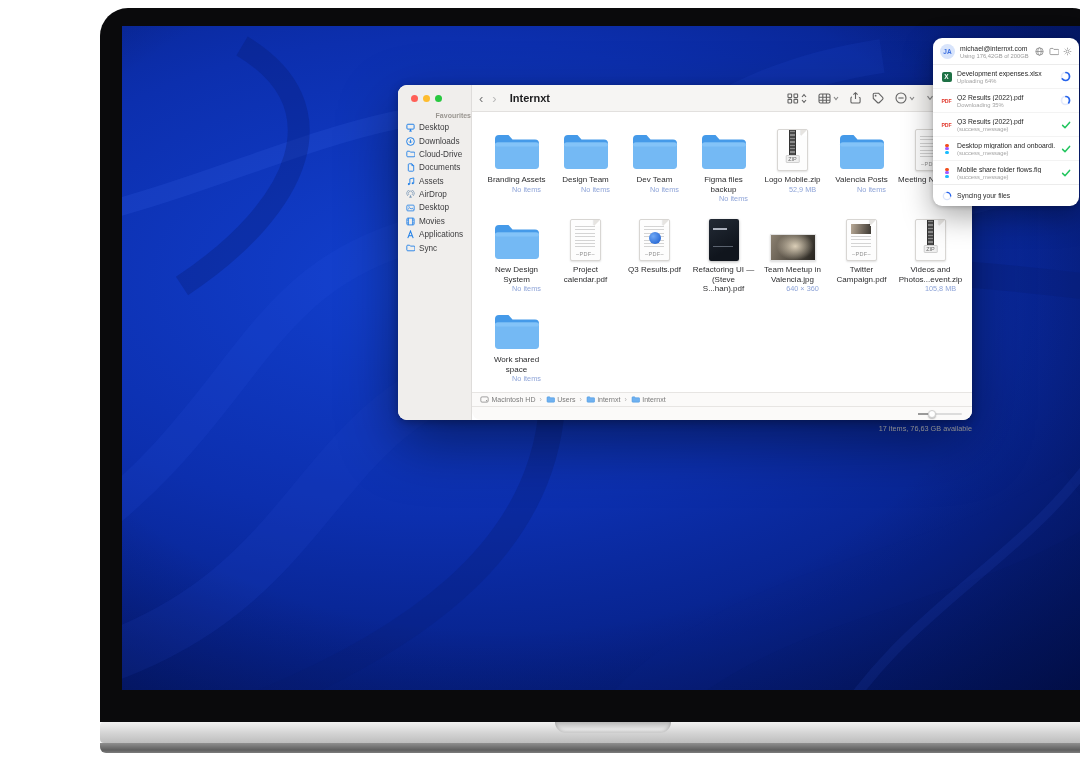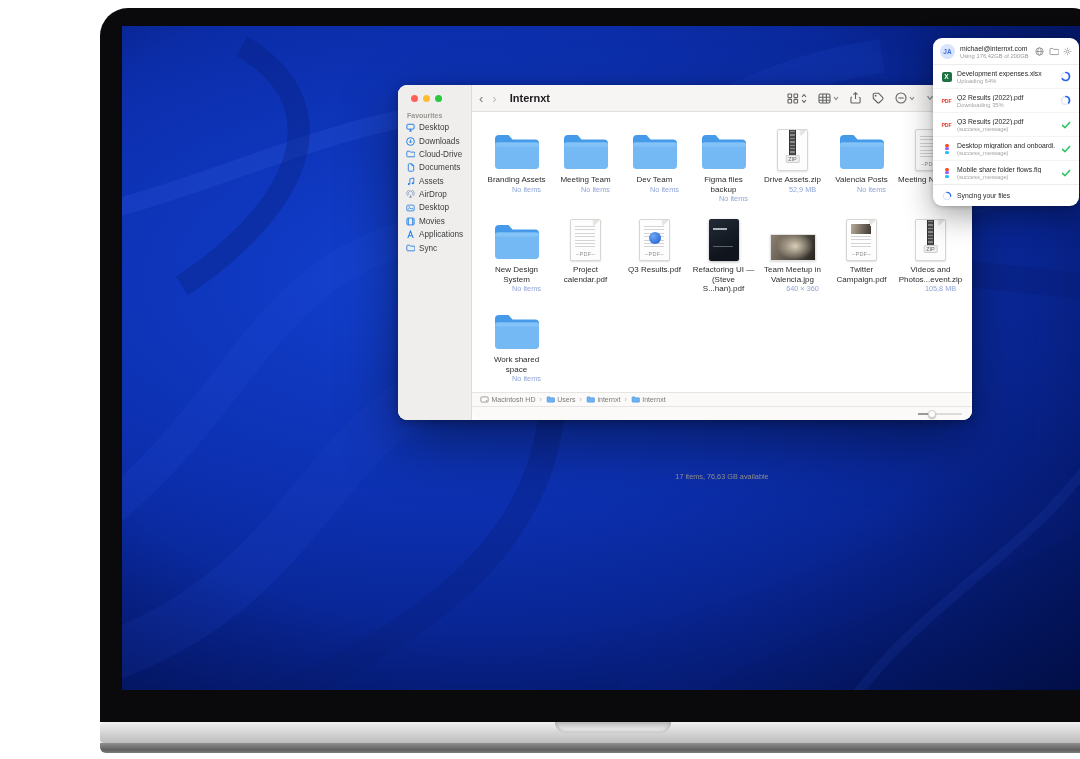--- a/index.html
+++ b/index.html
@@ -19,21 +19,21 @@
   .laptop-notch { position:absolute; left:455px; top:0; width:116px; height:11px;
     background:linear-gradient(#b9b9b9, #e9e9e9 70%, #f4f4f4); border-radius:0 0 12px 12px;
     box-shadow:inset 0 -2px 3px rgba(0,0,0,.18); }
   .laptop-bottom { position:absolute; left:100px; top:743px; width:980px; height:10px;
     background:linear-gradient(#8f8f8f, #5f5f5f 70%, #7d7d7d); border-radius:0 0 0 6px; }
 
   
   .finder { position:absolute; left:398px; top:85px; width:574px; height:335px;
     background:#ffffff; border-radius:9px; box-shadow:0 22px 60px rgba(0,0,0,.45), 0 2px 10px rgba(0,0,0,.3); }
   .sidebar { position:absolute; left:0; top:0; bottom:0; width:74px;
-    background:#f0eeec; border-right:1px solid #dedcda; border-radius:9px 0 0 9px; }
+    background:#f0eeec; border-right:1px solid #dedcda; border-radius:9px 0 0 9px;text-align:right; }
   .traffic { position:absolute; left:13px; top:10px; display:flex; gap:5px; }
   .traffic i { width:7px; height:7px; border-radius:50%; display:block; }
   .t-close{ background:#ff5f57; } .t-min{ background:#febc2e; } .t-zoom{ background:#28c840; }
   .sb-section { margin:27px 0 2px 9px; font-size:7px; color:#9a9691; font-weight:bold; }
   .sb-item { display:flex; align-items:center; gap:4px; padding:2.2px 4px 2.2px 8px;
     font-size:8.2px; color:#3c3c3e; cursor:default; }
   .sb-item .ic { width:9px; height:9px; flex:0 0 9px; display:flex; align-items:center; justify-content:center; }
   .sb-item .ic svg { display:block; }
 
   .main { position:absolute; left:74px; top:0; right:0; bottom:0; }
@@ -85,21 +85,21 @@
       radial-gradient(60% 80% at 55% 45%, rgba(233,220,196,.9), rgba(233,220,196,0) 70%),
       linear-gradient(115deg,#8d8272,#5d564b 45%,#3a362f 80%,#26231e); }
 
   .pathbar { position:absolute; left:0; right:0; bottom:14px; height:14px; background:#fbfaf9;
     border-top:1px solid #e7e5e3; display:flex; align-items:center; padding-left:8px; gap:3px;
     font-size:7px; color:#7a7a7a; }
   .pathbar .crumb { display:flex; align-items:center; gap:2.5px; }
   .pathbar .sep { color:#b0b0b0; font-size:7px; margin:0 1px; }
   .statusbar { position:absolute; left:0; right:0; bottom:0; height:14px; background:#fbfaf9;
     border-top:1px solid #e7e5e3; border-radius:0 0 9px 9px; font-size:7.3px; color:#8d8d8d; }
-  .statusbar .summary { position:absolute; left:0; right:0; top:17px; text-align:center;margin-top:48px; }
+  .statusbar .summary { position:absolute; left:0; right:0; top:17px; text-align:right; }
   .size-slider { position:absolute; right:10px; top:6px; width:44px; height:1.6px; background:#dcdcdc; border-radius:1px; }
   .size-slider .fill { position:absolute; left:0; top:0; height:100%; width:12px; background:#9a9a9a; }
   .size-slider .knob { position:absolute; left:10px; top:-3.2px; width:8px; height:8px; border-radius:50%;
     background:#fff; border:1px solid #cfcfcf; box-shadow:0 1px 1.5px rgba(0,0,0,.25); }
 
   
   .sync-popup { position:absolute; left:933px; top:38px; width:146px; background:#fff;
     border-radius:9px; box-shadow:0 10px 30px rgba(0,0,0,.35), 0 1px 4px rgba(0,0,0,.2); z-index:10; }
   .sp-header { display:flex; align-items:center; padding:6px 7px 5px 7px; gap:5px;
     border-bottom:1px solid #ececec; }
@@ -337,21 +337,21 @@
     <div class="sub">No items</div>
           </div>
           <div class="cell">
             <div class="art">
               <svg class="folder-svg" viewBox="0 0 48 38">
   <path d="M2 6 a4 4 0 0 1 4-4 h9.5 l4 4.5 H42 a4 4 0 0 1 4 4 v3 H2 Z" fill="#459ae9"></path>
   <rect x="2" y="9.5" width="44" height="26.5" rx="3.4" fill="#74b9f4"></rect>
   <rect x="2" y="9.5" width="44" height="4" rx="2" fill="#83c3f8"></rect>
 </svg>
             </div>
-    <div class="label">Meeting Team</div>
+    <div class="label">Design Team</div>
     <div class="sub">No items</div>
           </div>
           <div class="cell">
             <div class="art">
               <svg class="folder-svg" viewBox="0 0 48 38">
   <path d="M2 6 a4 4 0 0 1 4-4 h9.5 l4 4.5 H42 a4 4 0 0 1 4 4 v3 H2 Z" fill="#459ae9"></path>
   <rect x="2" y="9.5" width="44" height="26.5" rx="3.4" fill="#74b9f4"></rect>
   <rect x="2" y="9.5" width="44" height="4" rx="2" fill="#83c3f8"></rect>
 </svg>
             </div>
@@ -369,21 +369,21 @@
     <div class="label">Figma files backup</div>
     <div class="sub">No items</div>
           </div>
           <div class="cell">
             <div class="art">
               <div class="doc zipdoc">
                 <div class="zipper"></div>
                 <div class="zip-tag">ZIP</div>
               </div>
             </div>
-    <div class="label">Drive Assets.zip</div>
+    <div class="label">Logo Mobile.zip</div>
     <div class="sub">52,9 MB</div>
           </div>
           <div class="cell">
             <div class="art">
               <svg class="folder-svg" viewBox="0 0 48 38">
   <path d="M2 6 a4 4 0 0 1 4-4 h9.5 l4 4.5 H42 a4 4 0 0 1 4 4 v3 H2 Z" fill="#459ae9"></path>
   <rect x="2" y="9.5" width="44" height="26.5" rx="3.4" fill="#74b9f4"></rect>
   <rect x="2" y="9.5" width="44" height="4" rx="2" fill="#83c3f8"></rect>
 </svg>
             </div>

